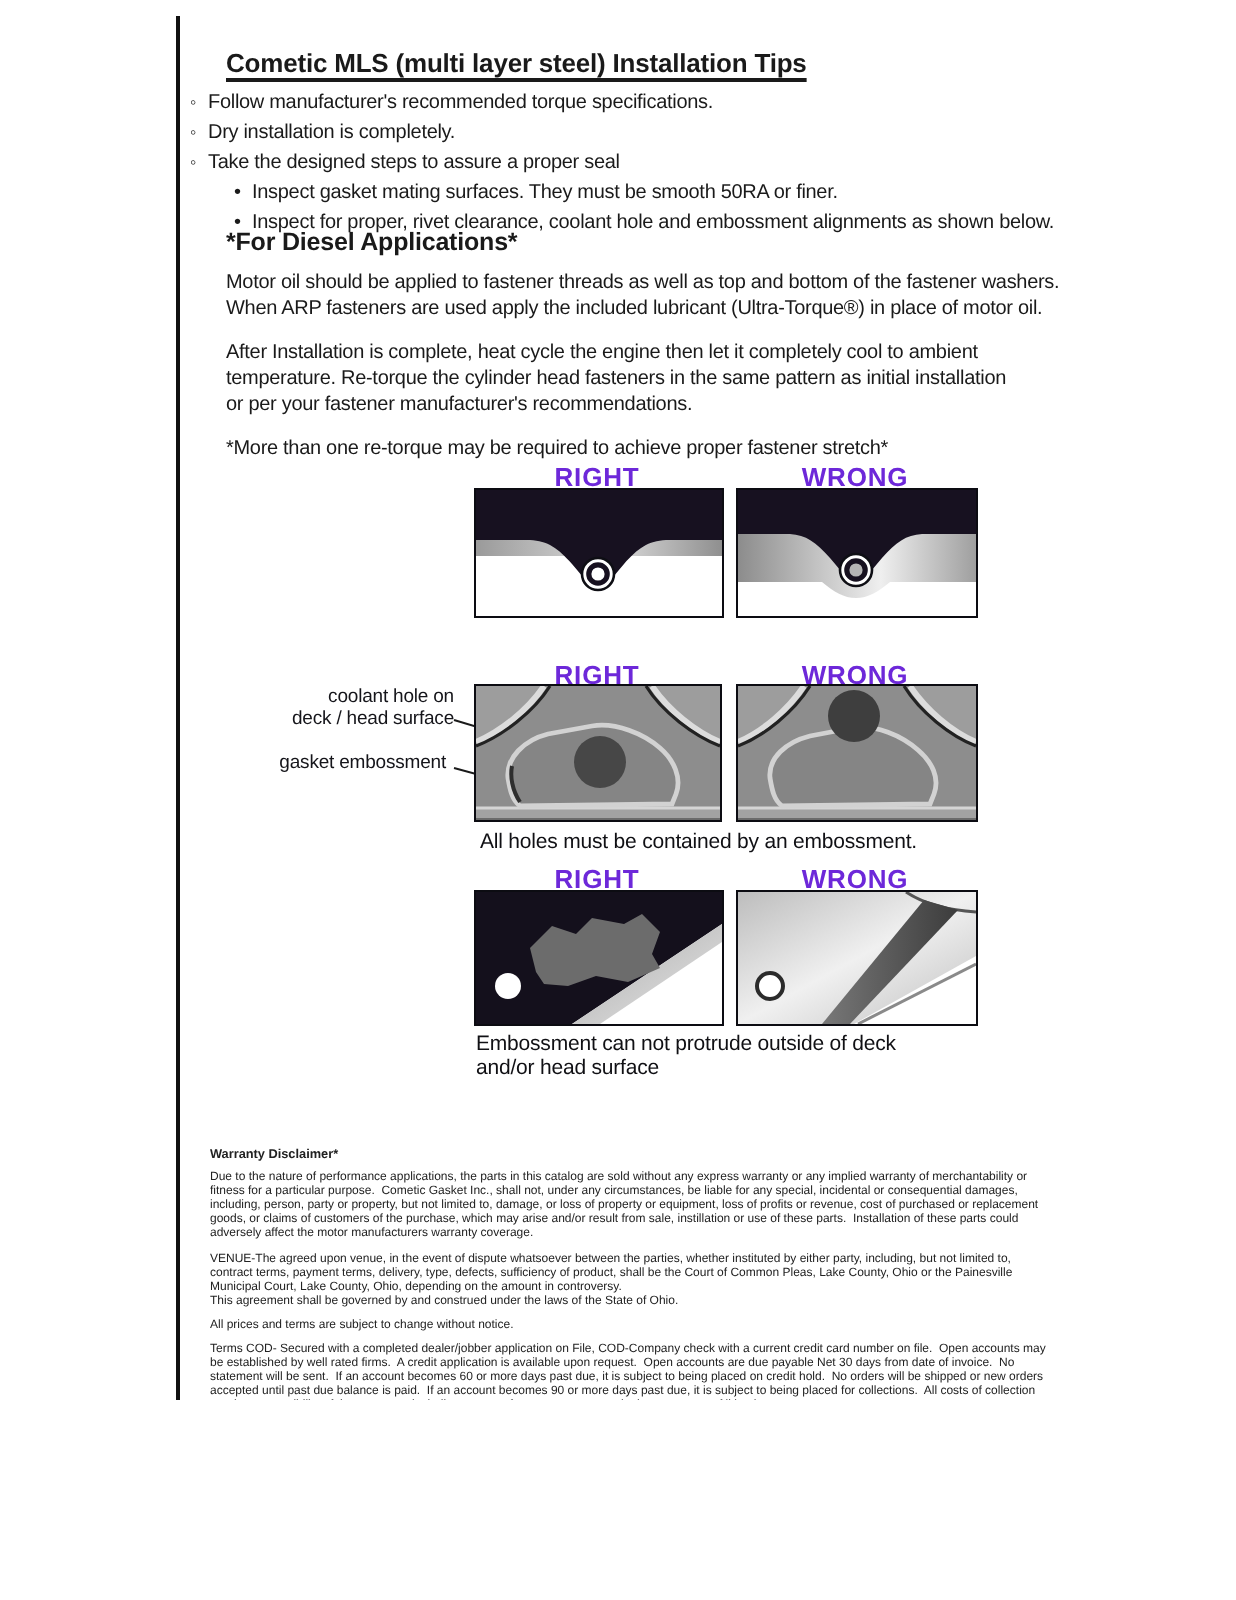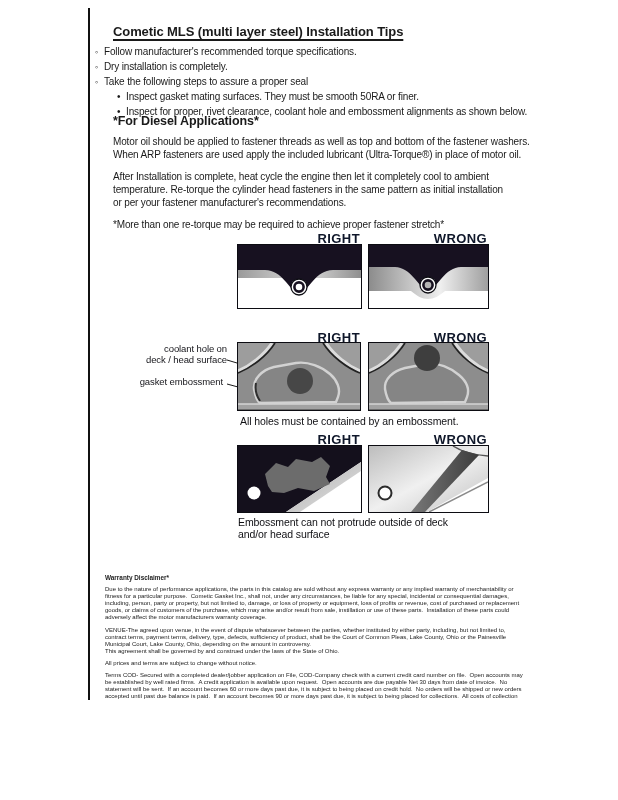--- a/index.html
+++ b/index.html
@@ -18,21 +18,21 @@
   .bullets{position:absolute;left:95px;top:46px;font-size:10px;letter-spacing:-0.15px;}
   .b-row{display:flex;align-items:baseline;height:15px;white-space:nowrap;}
   .b-row .glyph{width:9px;font-size:9px;flex:0 0 auto;}
   .b-sub{margin-left:22px;}
   .b-sub .glyph{font-size:10px;}
 
   .diesel{position:absolute;left:113px;top:114px;width:430px;font-size:10px;letter-spacing:-0.15px;}
   .diesel h2{font-size:12.5px;font-weight:bold;margin:0 0 7px 0;letter-spacing:-0.1px;}
   .diesel p{margin:0 0 9px 0;line-height:13px;white-space:pre-line;}
 
-  .dlabel{position:absolute;font-size:13px;font-weight:bold;letter-spacing:0.4px;text-align:right;color:#0f172a;}
+  .dlabel{position:absolute;font-size:13px;font-weight:bold;letter-spacing:0.4px;text-align:center;color:#6d28d9;}
   .dbox{position:absolute;border:1.5px solid #0c0c12;background:#fff;}
   .dbox svg{display:block;}
   .dcaption{position:absolute;font-size:10.5px;letter-spacing:-0.1px;line-height:12px;color:#101014;white-space:pre-line;}
 
   .anno{position:absolute;font-size:9.5px;line-height:10.5px;text-align:right;letter-spacing:-0.1px;white-space:pre-line;color:#15151a;}
   .pointer-svg{position:absolute;left:120px;top:340px;}
 
   .fineprint{position:absolute;left:105px;top:574px;width:418px;font-size:6px;line-height:7.1px;color:#222;}
   .fineprint .fp-head{font-weight:bold;font-size:6.4px;margin:0 0 5px 0;}
   .fineprint p{margin:0 0 5px 0;white-space:pre;}
@@ -51,21 +51,21 @@
     <div class="b-row">
         <span class="glyph">◦</span>
         <span>Follow manufacturer's recommended torque specifications.</span>
       </div>
     <div class="b-row">
         <span class="glyph">◦</span>
         <span>Dry installation is completely.</span>
       </div>
     <div class="b-row">
         <span class="glyph">◦</span>
-        <span>Take the following steps to assure a proper seal</span>
+        <span>Take the designed steps to assure a proper seal</span>
       </div>
     <div class="b-row b-sub">
         <span class="glyph">•</span>
         <span>Inspect gasket mating surfaces.  They must be smooth 50RA or finer.</span>
       </div>
     <div class="b-row b-sub">
         <span class="glyph">•</span>
         <span>Inspect for proper, rivet clearance, coolant hole and embossment alignments as shown below.</span>
       </div>
   </div>

